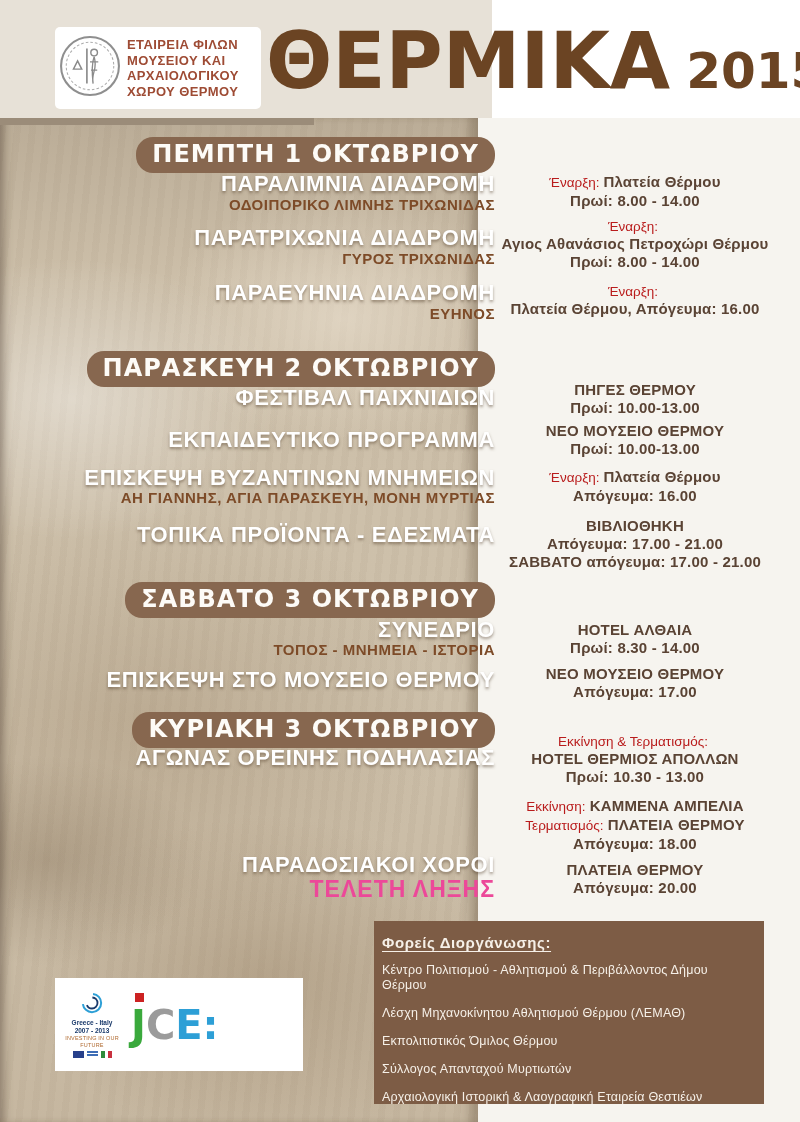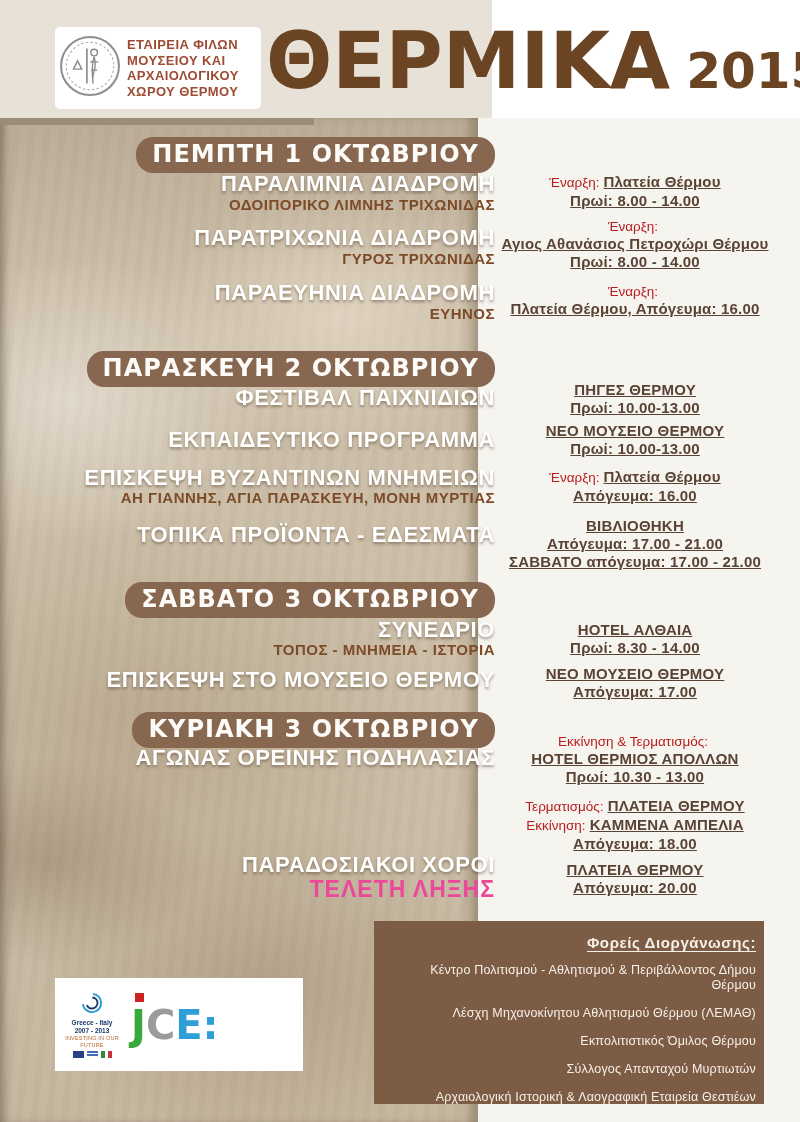--- a/index.html
+++ b/index.html
@@ -36,24 +36,24 @@
   .ev{position:absolute;right:345px;white-space:nowrap;color:#ffffff;font-weight:bold;
       font-size:22px;letter-spacing:.6px;text-shadow:0 2px 3px rgba(80,60,40,.50);}
   .sub{position:absolute;right:345px;white-space:nowrap;color:#7d4b28;font-weight:bold;
        font-size:15px;letter-spacing:.5px;}
   .sub-big{position:absolute;right:345px;white-space:nowrap;color:#ec4899;font-weight:bold;
        font-size:23px;letter-spacing:1px;}
   
   .detail{position:absolute;left:480px;width:310px;text-align:center;color:#5a4334;}
   .dl{display:block;line-height:18px;}
   .dlab{font-size:13.5px;font-weight:normal;color:#b91c1c;margin-right:4px;}
-  .dval{font-size:15px;font-weight:bold;color:#5a4334;letter-spacing:.2px;text-decoration:underline;}
+  .dval{font-size:15px;font-weight:bold;color:#5a4334;letter-spacing:.2px;}
   
   .org{position:absolute;left:374px;top:921px;width:390px;height:183px;background:#7d5c45;
-       color:#f6f0e8;text-align:right;box-sizing:border-box;padding:13px 8px 0;}
+       color:#f6f0e8;text-align:left;box-sizing:border-box;padding:13px 8px 0;}
   .org-title{font-size:15px;font-weight:bold;letter-spacing:.6px;text-decoration:underline;
              text-underline-offset:3px;margin-bottom:12px;display:inline-block;}
   .org-item{font-size:12.5px;line-height:15px;margin-bottom:13px;letter-spacing:.2px;}
   
   .ice{position:absolute;left:55px;top:978px;width:248px;height:93px;background:#ffffff;
        display:flex;align-items:center;gap:7px;padding:0 5px;box-sizing:border-box;}
   .eu{width:64px;text-align:center;line-height:1.25;}
   .eu-l1{font-size:6.5px;font-weight:bold;color:#1a3a6b;}
   .eu-l2{font-size:6.5px;font-weight:bold;color:#1a3a6b;}
   .eu-l3{font-size:5.5px;color:#b06a30;letter-spacing:.2px;}
@@ -169,22 +169,22 @@
 
   <div class="pill" style="top:712px">ΚΥΡΙΑΚΗ 3 ΟΚΤΩΒΡΙΟΥ</div>
   <div class="ev" style="top:745px">ΑΓΩΝΑΣ ΟΡΕΙΝΗΣ ΠΟΔΗΛΑΣΙΑΣ</div>
   <div class="detail" style="top:733px">
     <span class="dl" style="line-height:16px"><span class="dlab">Εκκίνηση &amp; Τερματισμός:</span></span>
     <span class="dl"><span class="dval">HOTEL ΘΕΡΜΙΟΣ ΑΠΟΛΛΩΝ</span></span>
     <span class="dl"><span class="dval">Πρωί: 10.30 - 13.00</span></span>
   </div>
 
   <div class="detail" style="top:797px">
+    <span class="dl"><span class="dlab">Εκκίνηση:</span><span class="dval">ΚΑΜΜΕΝΑ ΑΜΠΕΛΙΑ</span></span>
     <span class="dl"><span class="dlab">Τερματισμός:</span><span class="dval">ΠΛΑΤΕΙΑ ΘΕΡΜΟΥ</span></span>
-    <span class="dl"><span class="dlab">Εκκίνηση:</span><span class="dval">ΚΑΜΜΕΝΑ ΑΜΠΕΛΙΑ</span></span>
     <span class="dl"><span class="dval">Απόγευμα: 18.00</span></span>
   </div>
 
   <div class="ev" style="top:852px">ΠΑΡΑΔΟΣΙΑΚΟΙ ΧΟΡΟΙ</div>
   <div class="sub-big" style="top:876px">ΤΕΛΕΤΗ ΛΗΞΗΣ</div>
   <div class="detail" style="top:861px">
     <span class="dl"><span class="dval">ΠΛΑΤΕΙΑ ΘΕΡΜΟΥ</span></span>
     <span class="dl"><span class="dval">Απόγευμα: 20.00</span></span>
   </div>
 

